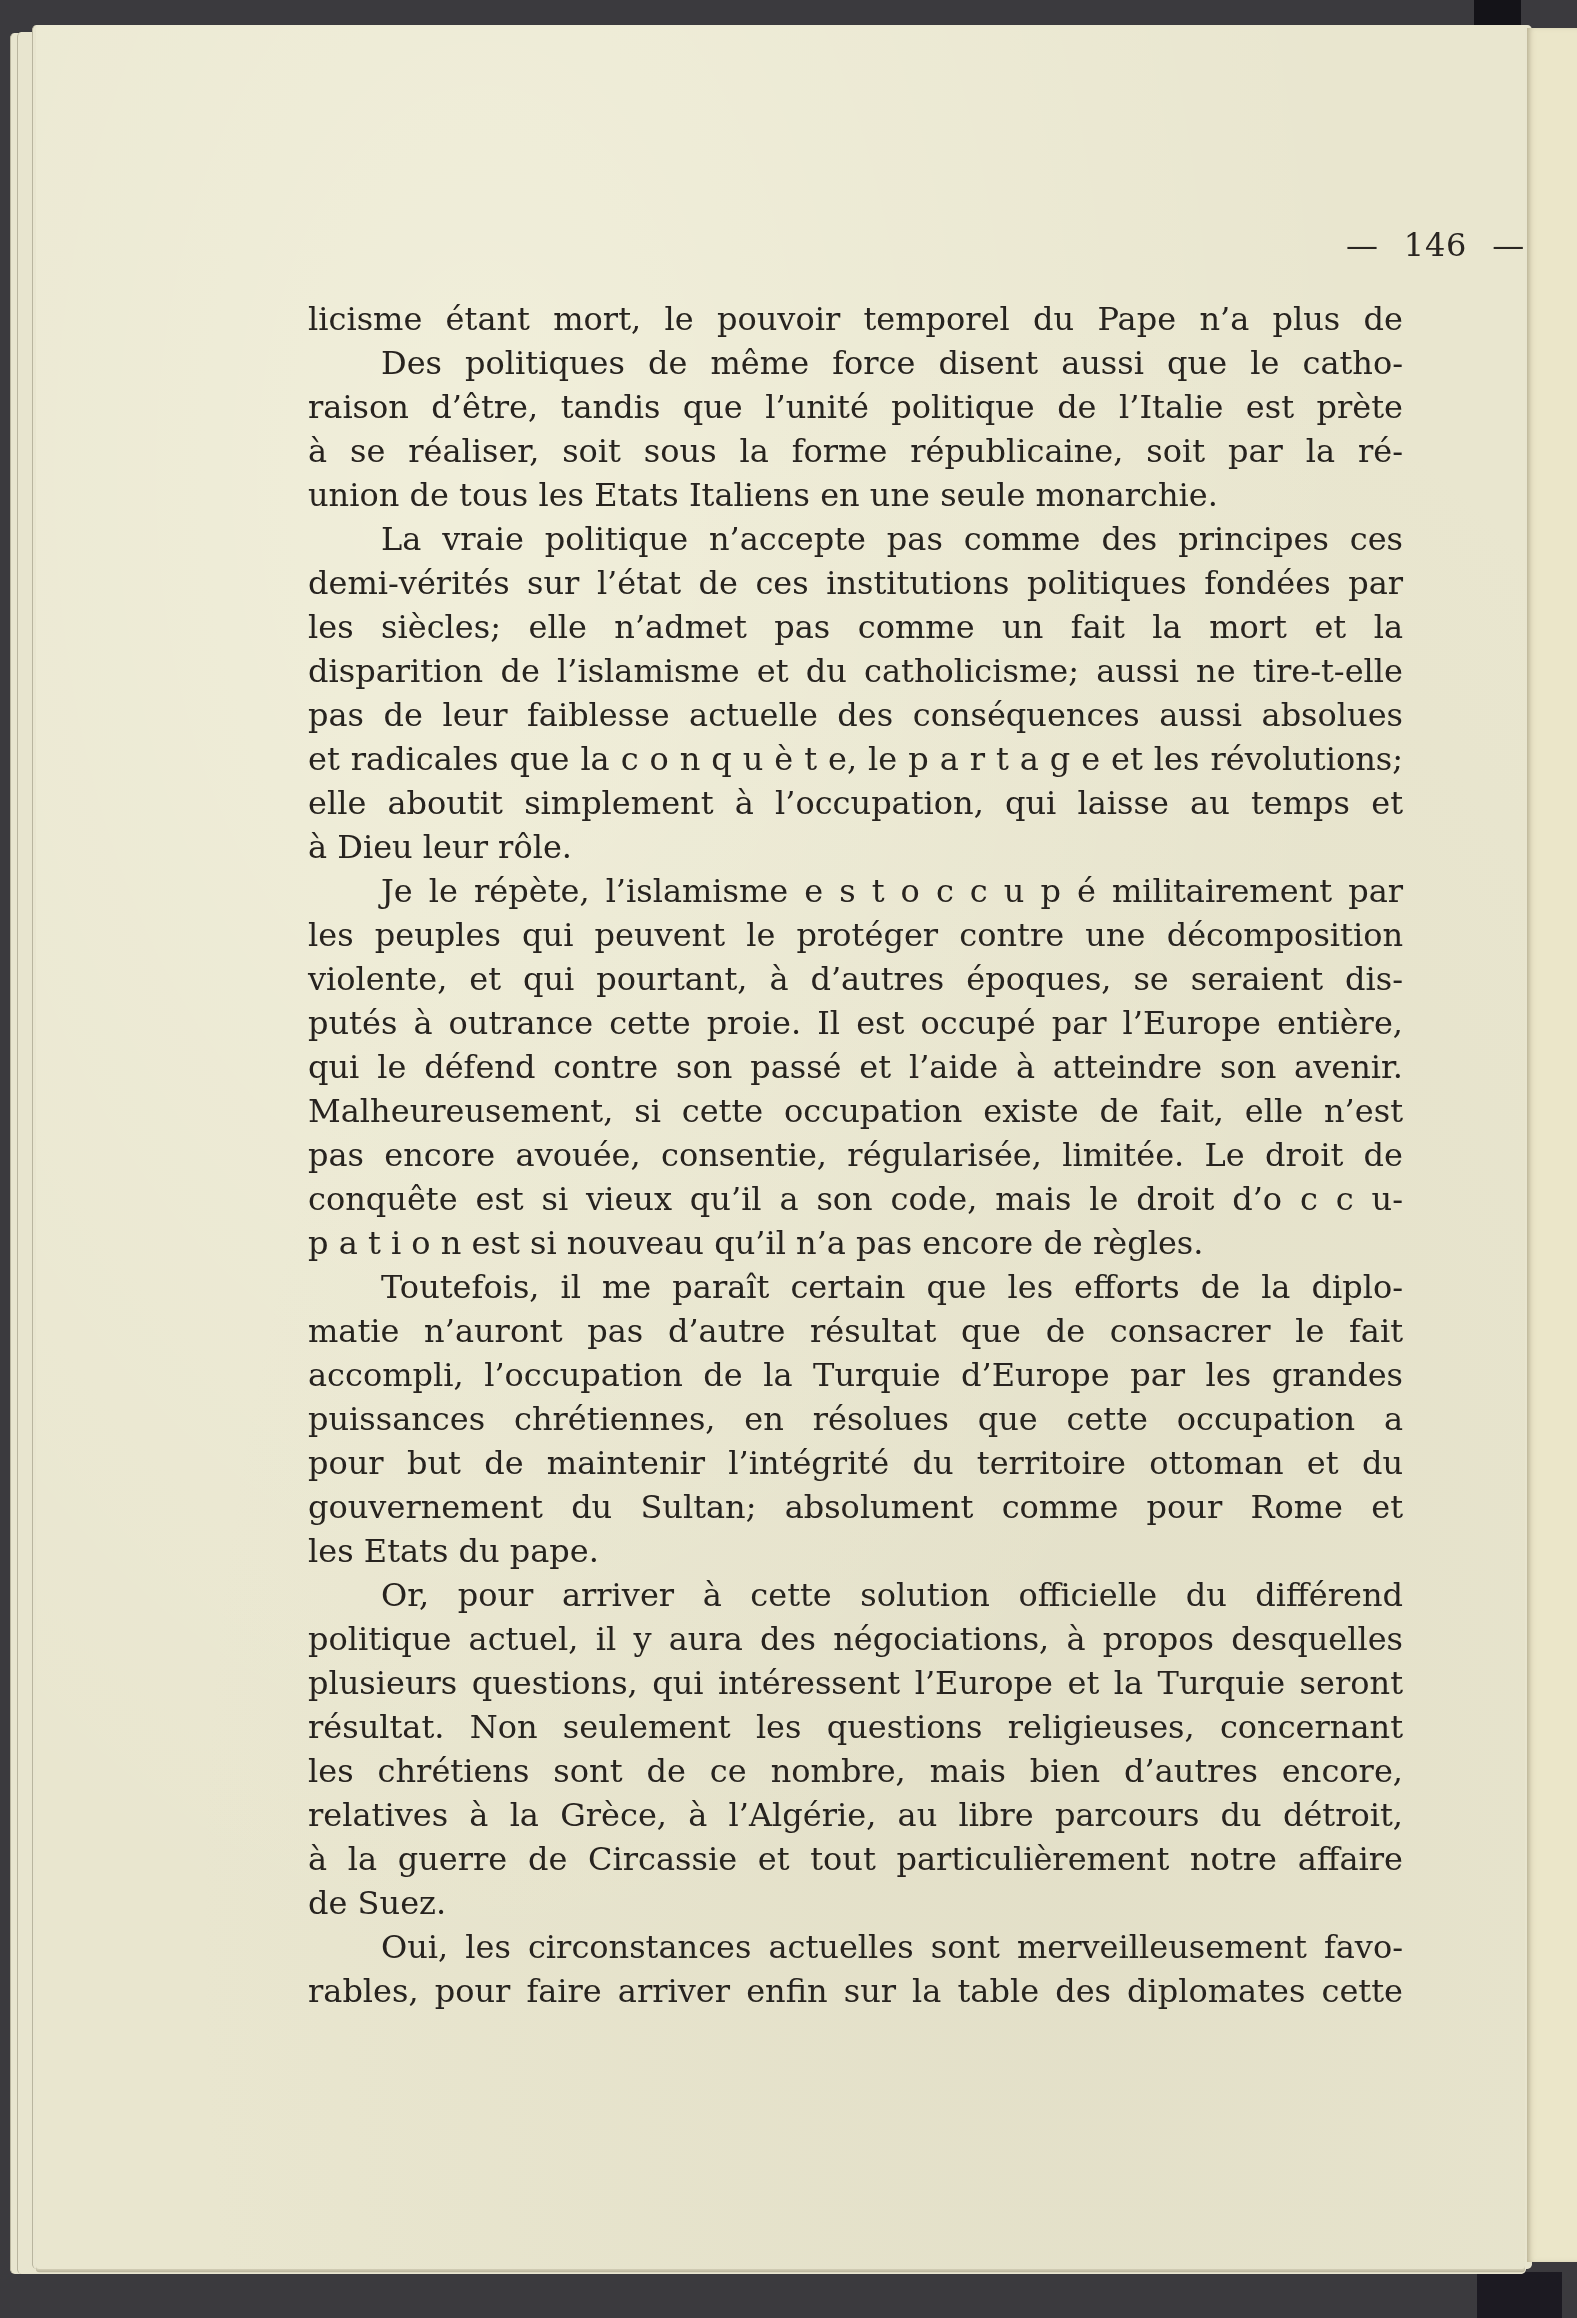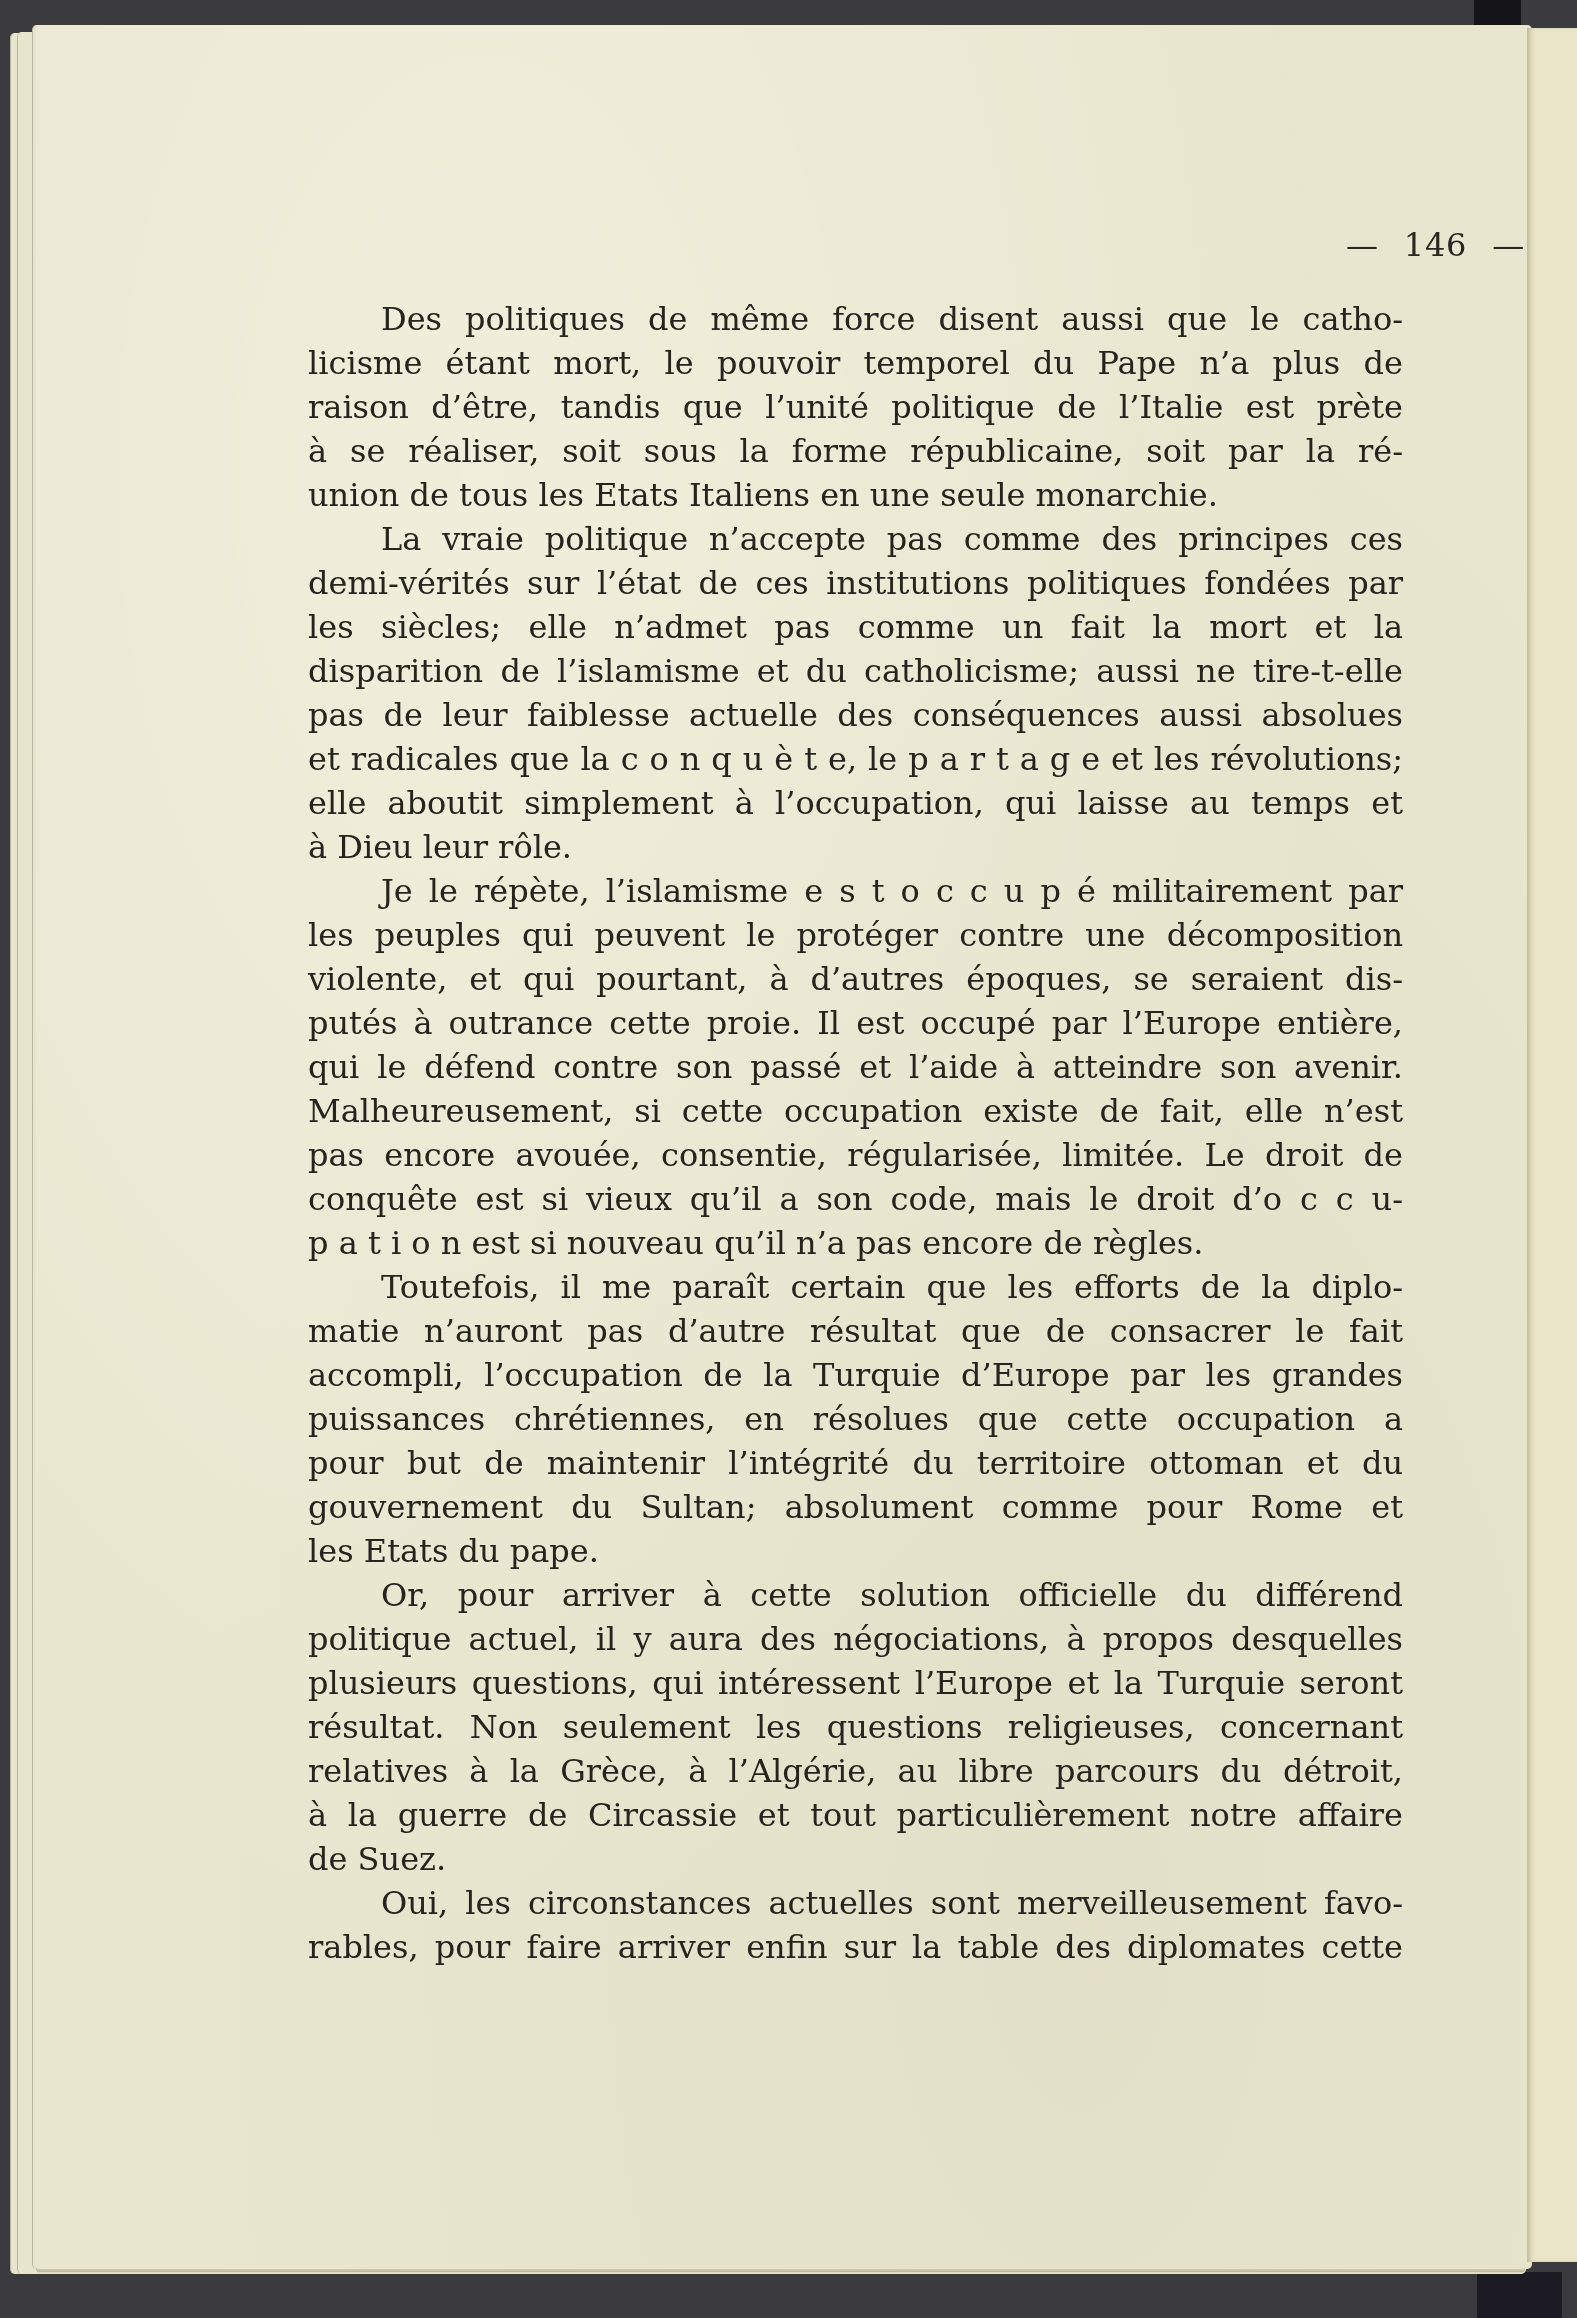--- a/index.html
+++ b/index.html
@@ -99,22 +99,22 @@
 <div class="black-tab"></div>
 <div class="black-tab-bottom"></div>
 <div class="page-edge edge-1"></div>
 <div class="page-edge edge-2"></div>
 <div class="page-edge edge-3"></div>
 <div class="right-page"></div>
 
 <div class="page">
   <div class="page-number">— 146 —</div>
   <div class="text-block" id="text-block">
+      <span class="line">licisme étant mort, le pouvoir temporel du Pape n’a plus de</span>
       <span class="line indent">Des politiques de même force disent aussi que le catho-</span>
-      <span class="line">licisme étant mort, le pouvoir temporel du Pape n’a plus de</span>
       <span class="line">raison d’être, tandis que l’unité politique de l’Italie est prète</span>
       <span class="line">à se réaliser, soit sous la forme républicaine, soit par la ré-</span>
       <span class="line last">union de tous les Etats Italiens en une seule monarchie.</span>
       <span class="line indent">La vraie politique n’accepte pas comme des principes ces</span>
       <span class="line">demi-vérités sur l’état de ces institutions politiques fondées par</span>
       <span class="line">les siècles; elle n’admet pas comme un fait la mort et la</span>
       <span class="line">disparition de l’islamisme et du catholicisme; aussi ne tire-t-elle</span>
       <span class="line">pas de leur faiblesse actuelle des conséquences aussi absolues</span>
       <span class="line">et radicales que la c o n q u è t e, le p a r t a g e et les révolutions;</span>
       <span class="line">elle aboutit simplement à l’occupation, qui laisse au temps et</span>
@@ -132,20 +132,21 @@
       <span class="line">matie n’auront pas d’autre résultat que de consacrer le fait</span>
       <span class="line">accompli, l’occupation de la Turquie d’Europe par les grandes</span>
       <span class="line">puissances chrétiennes, en résolues que cette occupation a</span>
       <span class="line">pour but de maintenir l’intégrité du territoire ottoman et du</span>
       <span class="line">gouvernement du Sultan; absolument comme pour Rome et</span>
       <span class="line last">les Etats du pape.</span>
       <span class="line indent">Or, pour arriver à cette solution officielle du différend</span>
       <span class="line">politique actuel, il y aura des négociations, à propos desquelles</span>
       <span class="line">plusieurs questions, qui intéressent l’Europe et la Turquie seront</span>
       <span class="line">résultat. Non seulement les questions religieuses, concernant</span>
+      <span class="line">les chrétiens sont de ce nombre, mais bien d’autres encore,</span>
       <span class="line">relatives à la Grèce, à l’Algérie, au libre parcours du détroit,</span>
       <span class="line">à la guerre de Circassie et tout particulièrement notre affaire</span>
       <span class="line last">de Suez.</span>
       <span class="line indent">Oui, les circonstances actuelles sont merveilleusement favo-</span>
       <span class="line">rables, pour faire arriver enfin sur la table des diplomates cette</span>
     </div>
 </div>
 
 
 </body></html>

